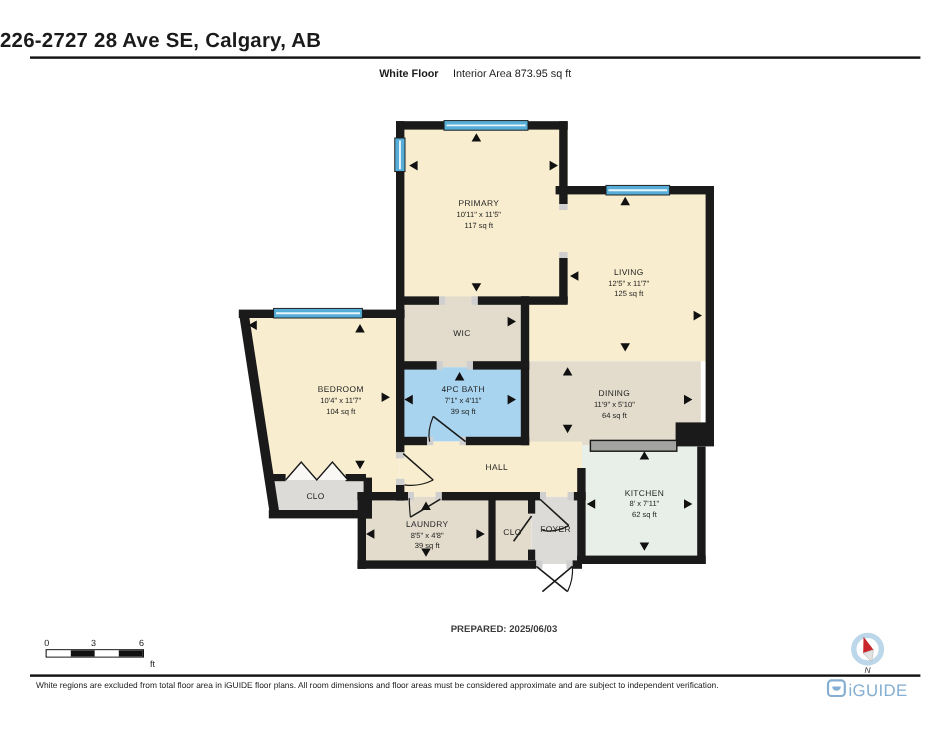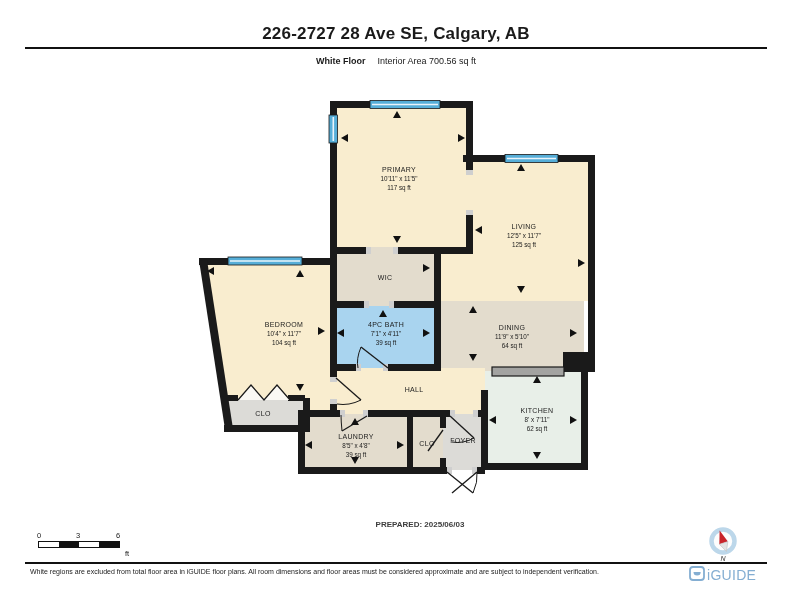--- a/index.html
+++ b/index.html
@@ -1,19 +1,19 @@
 <!DOCTYPE html>
 <html><head>
 <meta charset="utf-8">
 <style>
   html,body{margin:0;padding:0;background:#fff;}
   body{position:relative;width:792px;height:612px;overflow:hidden;
        font-family:"Liberation Sans",sans-serif;color:#1a1a1a;}
   .abs{position:absolute;}
-  .page-title{top:24px;left:0;width:792px;text-align:center;
+  .page-title{top:24px;left:0;width:792px;text-align:left;
       font-size:17px;font-weight:bold;letter-spacing:.2px;}
   .title-rule{top:47px;left:25px;width:742px;height:2px;background:#111;}
   .subtitle{top:56px;left:0;width:792px;display:flex;justify-content:center;
       align-items:baseline;gap:12px;font-size:9px;}
   .subtitle .floor{font-weight:bold;}
   .plan-svg{top:0;left:0;}
   
   .wl{fill:#1a1a1a;}
   .doorline{stroke:#1a1a1a;stroke-width:1.3px;fill:none;}
   .arc{stroke:#1a1a1a;stroke-width:1px;fill:none;}
@@ -34,21 +34,21 @@
   .footer-rule{top:562px;left:25px;width:742px;height:2px;background:#111;}
   .disclaimer{top:568px;left:30px;width:640px;font-size:7px;color:#222;}
 </style>
 </head>
 <body>
 
 <div class="abs page-title">226-2727 28 Ave SE, Calgary, AB</div>
 <div class="abs title-rule"></div>
 <div class="abs subtitle">
   <span class="floor">White Floor</span>
-  <span>Interior Area 700.56 sq ft</span>
+  <span>Interior Area 873.95 sq ft</span>
 </div>
 
 <svg class="abs plan-svg" width="792" height="612" viewBox="0 0 792 612" xmlns="http://www.w3.org/2000/svg">
 
   <g>
     <rect x="330" y="101" width="143" height="152" fill="#f9edcf"></rect>
     <path d="M437,247 H463 V155 H595 V301 H437 Z" fill="#f9edcf"></path>
     <rect x="437" y="301" width="147" height="70" fill="#e3dccd"></rect>
     <rect x="485" y="371" width="103" height="97" fill="#e8efe8"></rect>
     <rect x="333" y="247" width="104" height="59" fill="#e3dccd"></rect>

